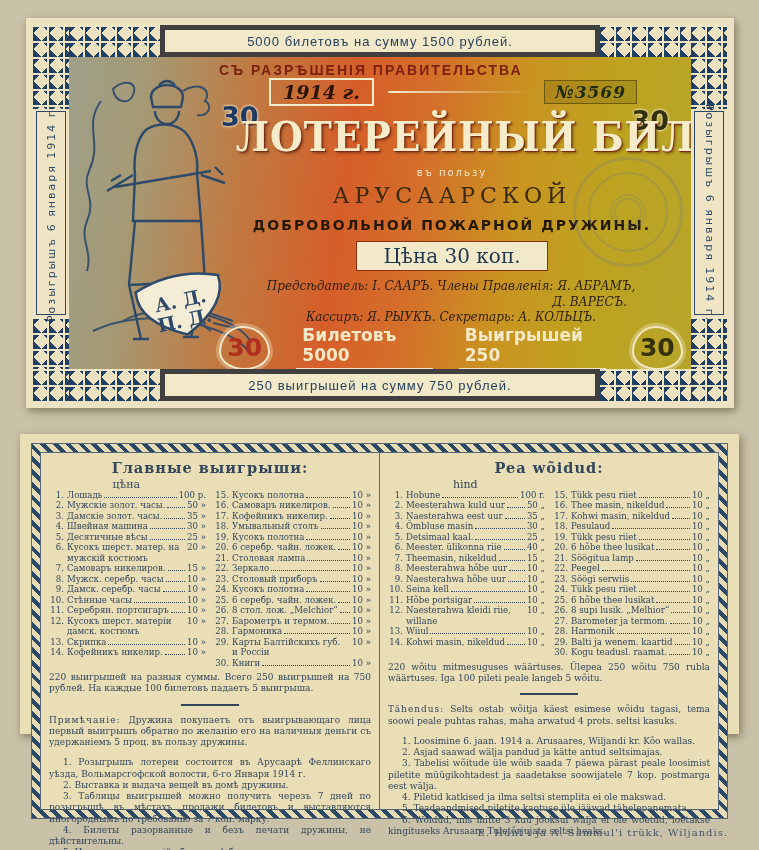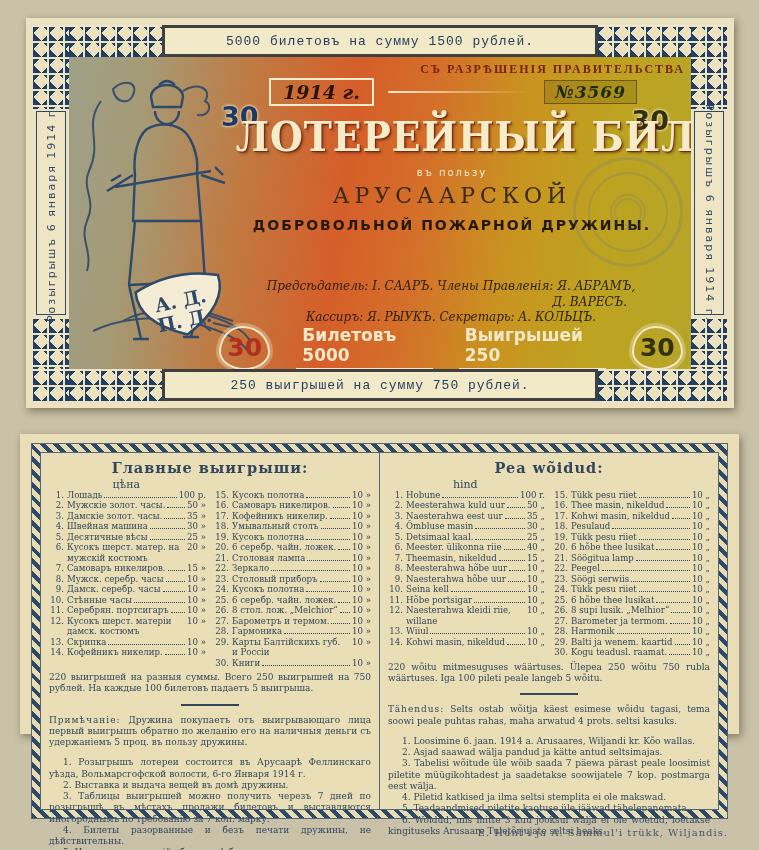--- a/index.html
+++ b/index.html
@@ -24,41 +24,41 @@
     background-image:
       repeating-linear-gradient(0deg, transparent 0 14px, #f0e6c4 14px 16px),
       repeating-linear-gradient(90deg, transparent 0 14px, #f0e6c4 14px 16px),
       linear-gradient(45deg, #223f66 25%, transparent 25% 75%, #223f66 75%),
       linear-gradient(135deg, #223f66 25%, transparent 25% 75%, #223f66 75%);
     background-size:16px 16px;
   }
   .band-h{display:flex;align-items:stretch;}
   .band-h .orn{flex:1;}
   .banner-box{
-    width:430px;border:3px solid #404040;background:#f2e9c9;
+    width:430px;border:5px solid #404040;background:#f2e9c9;
     display:flex;align-items:center;justify-content:center;
-    font-family:Liberation Mono, monospace;font-size:13px;color:#27405e;letter-spacing:1px;
+    font-family:Liberation Sans, sans-serif;font-size:13px;color:#27405e;letter-spacing:1px;
   }
   .band-v{display:flex;flex-direction:column;}
   .band-v .orn{height:52px;flex:none;}
   .vlabel-box{
     flex:1;margin:2px 3px;border:1px solid #2c4a68;background:#efe5c4;position:relative;
   }
   .vlabel{
     position:absolute;left:50%;top:50%;white-space:nowrap;
     font-family:"DejaVu Sans", sans-serif;font-size:11px;color:#2c4a68;letter-spacing:2px;
   }
   .vlabel.up{transform:translate(-50%,-50%) rotate(-90deg);}
   .vlabel.down{transform:translate(-50%,-50%) rotate(90deg);}
   .front-field{
     position:relative;overflow:hidden;
     background:linear-gradient(98deg,#9fa089 0%,#a59a75 12%,#c07a42 28%,#d65e29 44%,#d4702a 56%,#c99420 70%,#bda320 84%,#b6a52a 100%);
   }
-  .auth{position:absolute;top:5px;left:150px;right:6px;text-align:right;
-    font-family:Liberation Serif, serif;font-weight:bold;font-size:12px;color:#7c2110;letter-spacing:2px;}
+  .auth{position:absolute;top:5px;left:150px;right:6px;text-align:left;
+    font-family:Liberation Sans, sans-serif;font-weight:bold;font-size:14px;color:#7c2110;letter-spacing:2px;}
   .year-row{position:absolute;top:21px;left:200px;right:20px;display:flex;align-items:center;font-style:italic;}
   .year-box{border:2px solid #f6edcd;padding:1px 12px;color:#2a1406;font-weight:bold;font-size:19px;}
   .flourish{flex:1;height:2px;margin:0 14px;background:linear-gradient(90deg,#f6edcd,rgba(246,237,205,0));border-radius:2px;}
   .serial{background:rgba(70,60,0,.18);border:1px solid #6b5a10;color:#1e2a10;
     font-weight:bold;font-size:17px;padding:1px 10px;margin-right:34px;letter-spacing:1px;}
   .num{position:absolute;font-family:"DejaVu Sans", sans-serif;font-weight:bold;font-size:27px;
     text-shadow:0 0 3px #f0e6c8,0 0 3px #f0e6c8;}
   .num-tl{left:152px;top:44px;color:#1d3a63;}
   .num-tr{right:22px;top:48px;color:#33300a;}
   .title{
@@ -194,20 +194,23 @@
       </div>
 
       <span class="num num-tl">30</span>
       <span class="num num-tr">30</span>
 
       <div class="title">ЛОТЕРЕЙНЫЙ БИЛЕТЪ</div>
       <div class="in-favor">въ пользу</div>
       <div class="beneficiary1">АРУСААРСКОЙ</div>
       <div class="beneficiary2">ДОБРОВОЛЬНОЙ ПОЖАРНОЙ ДРУЖИНЫ.</div>
 
+      <div class="price-box">
+        <span class="price-inner">Цѣна 30 коп.</span>
+      </div>
 
       <div class="officials">
         <div>Предсѣдатель: І. СААРЪ.  Члены Правленія: Я. АБРАМЪ,</div>
         <div class="l2">Д. ВАРЕСЪ.</div>
         <div>Кассиръ: Я. РЫУКЪ.  Секретарь: А. КОЛЬЦЪ.</div>
       </div>
 
       <div class="bottom-row">
         <span class="blob red">30</span>
         <span class="tally">Билетовъ 5000</span>

